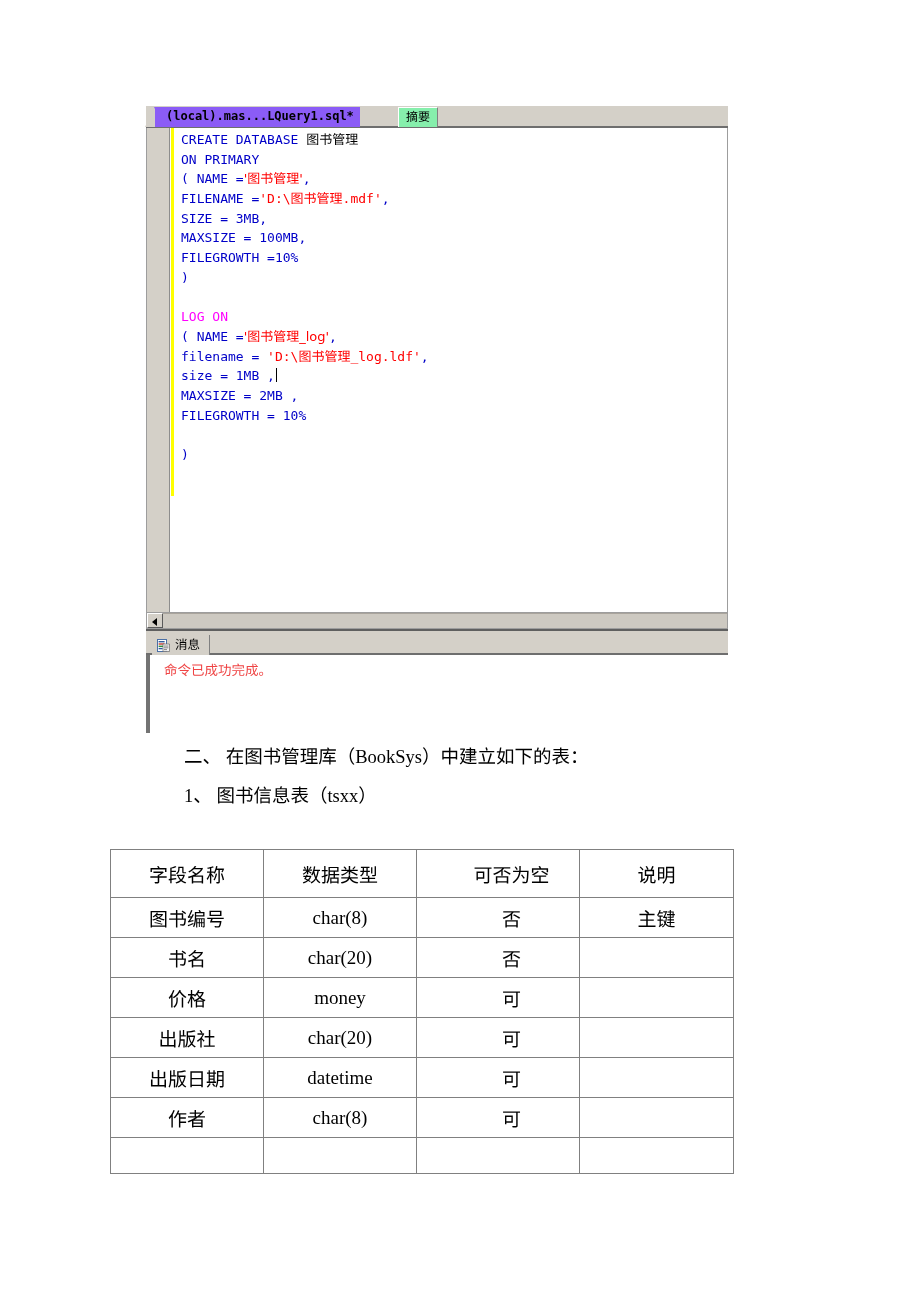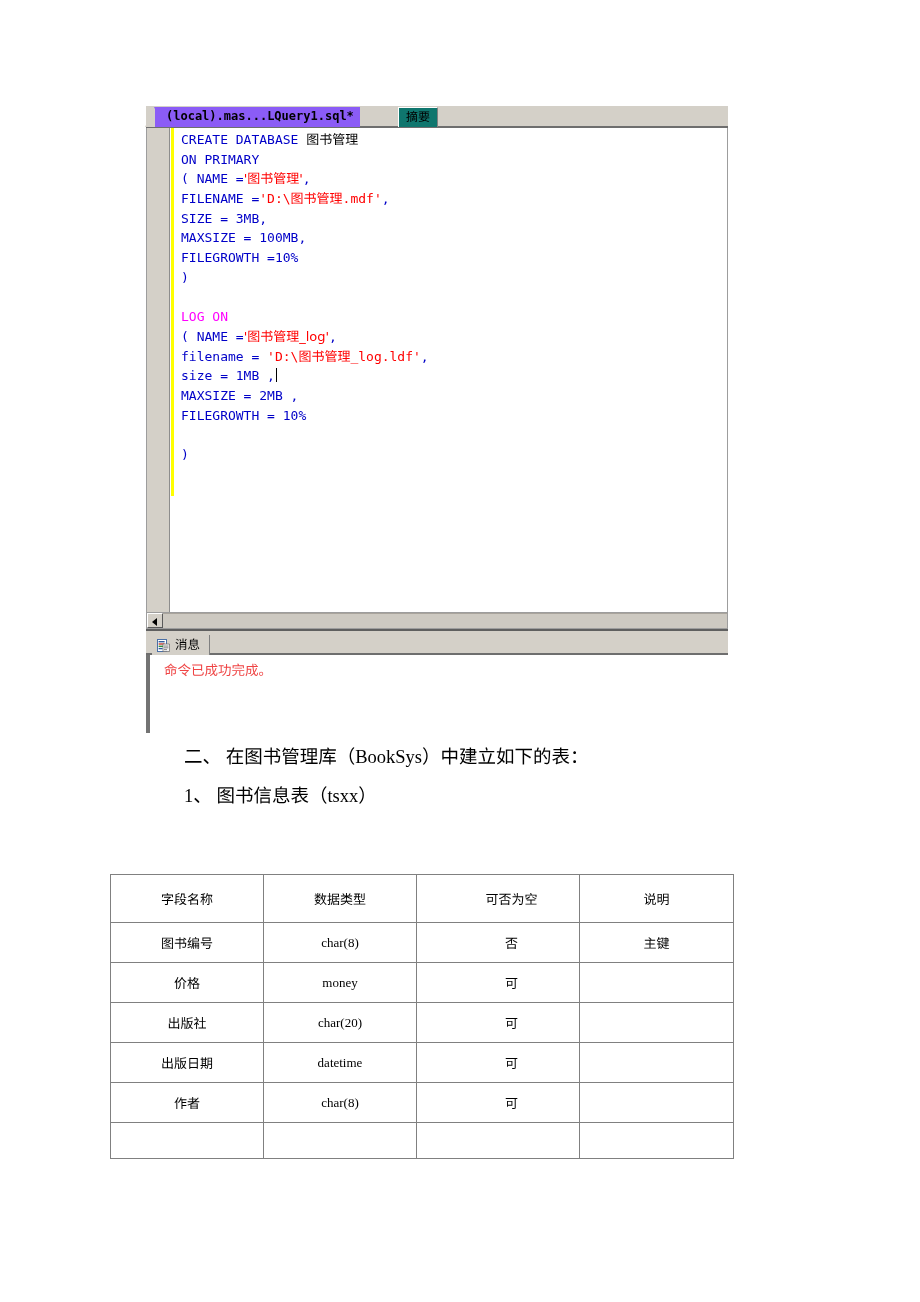--- a/index.html
+++ b/index.html
@@ -73,21 +73,21 @@
     left: -9px;
     top: 0;
     width: 0;
     height: 0;
     border-bottom: 20px solid #d4d0c8;
     border-left: 10px solid transparent;
   }
   .tab.inactive {
     left: 252px;
     padding: 0 7px;
-    background: #0f766e;
+    background: #86efac;
     border-left: 1px solid #ffffff;
     border-right: 1px solid #808080;
     border-top: 1px solid #ffffff;
     font-family: "Liberation Sans", "DejaVu Sans", sans-serif;
     font-size: 12px;
     font-weight: normal;
   }
 
   
   .editor-body {
@@ -233,25 +233,25 @@
     color: #000;
     margin-left: 38px;
   }
   #doc-line-1 { top: 742px; }
   #doc-line-2 { top: 781px; }
 
   
   #field-table {
     position: absolute;
     left: 110px;
-    top: 874px;
+    top: 849px;
     width: 613px;
     border-collapse: collapse;
     font-family: "Liberation Serif", "DejaVu Serif", serif;
-    font-size: 13px;
+    font-size: 19px;
     table-layout: fixed;
   }
   #field-table td {
     border: 1px solid #808080;
     text-align: center;
     vertical-align: middle;
     height: 40px;
     padding: 0 4px;
     box-sizing: border-box;
   }
@@ -325,20 +325,26 @@
         <td class="c2">可否为空</td>
         <td class="c3">说明</td>
       </tr>
       <tr>
         <td class="c0">图书编号</td>
         <td class="c1">char(8)</td>
         <td class="c2">否</td>
         <td class="c3">主键</td>
       </tr>
       <tr>
+        <td class="c0">书名</td>
+        <td class="c1">char(20)</td>
+        <td class="c2">否</td>
+        <td class="c3"></td>
+      </tr>
+      <tr>
         <td class="c0">价格</td>
         <td class="c1">money</td>
         <td class="c2">可</td>
         <td class="c3"></td>
       </tr>
       <tr>
         <td class="c0">出版社</td>
         <td class="c1">char(20)</td>
         <td class="c2">可</td>
         <td class="c3"></td>

